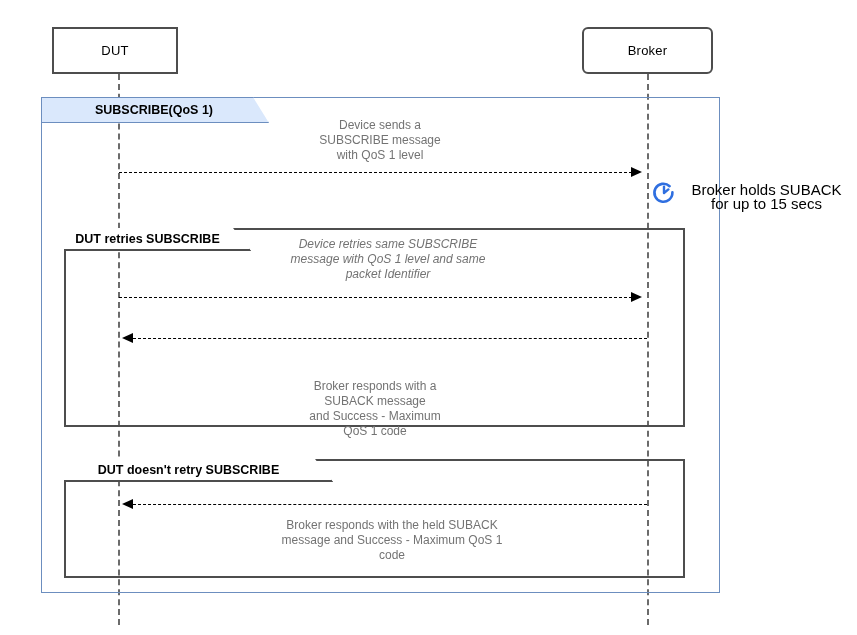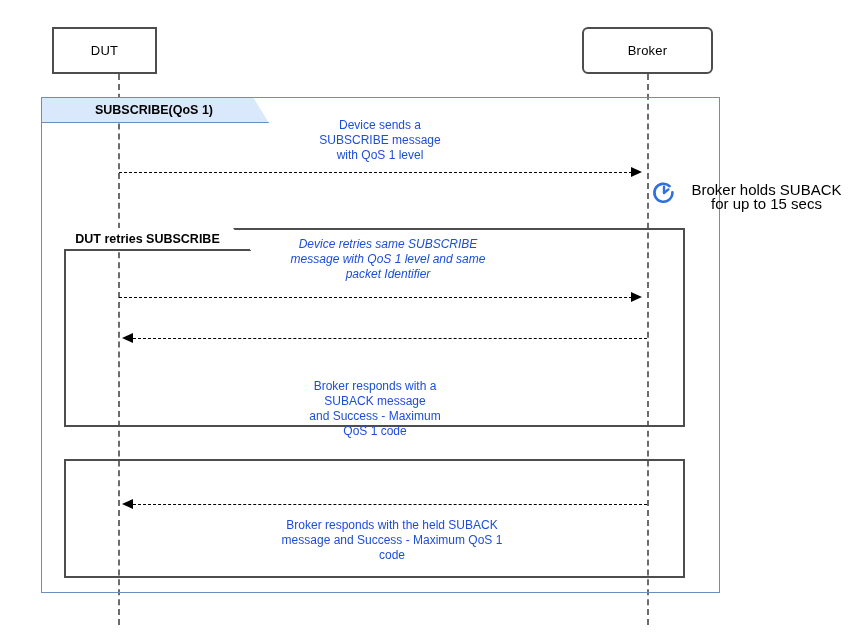--- a/index.html
+++ b/index.html
@@ -113,21 +113,21 @@
     border-bottom: 5px solid transparent;
     border-right: 11px solid #000000;
   }
 
   
   .msg-text {
     position: absolute;
     text-align: center;
     font-size: 12px;
     line-height: 15px;
-    color: #1d4ed8;
+    color: #737373;
     white-space: pre-line;
   }
   .note-text {
     position: absolute;
     text-align: center;
     font-size: 15px;
     line-height: 14px;
     color: #000000;
     white-space: pre-line;
   }
@@ -138,21 +138,21 @@
   }
 </style>
 </head>
 <body>
 
 <div id="canvas">
 
   <div class="lifeline" style="left:118px; top:74px; height:551px;"></div>
   <div class="lifeline" style="left:647px; top:74px; height:551px;"></div>
 
-  <div class="participant" style="left:52px; top:27px; width:105px; height:47px;">
+  <div class="participant" style="left:52px; top:27px; width:126px; height:47px;">
     <span>DUT</span>
   </div>
 
   <div class="participant" style="left:582px; top:27px; width:131px; height:47px;border-radius:6px;">
     <span>Broker</span>
   </div>
 
   <div class="frame-outer" style="left:41px; top:97px; width:679px; height:496px;"></div>
 
   <div class="frame-label-blue" style="left:41px; top:97px; width:228px; height:26px;padding-left:12px;">
@@ -186,20 +186,23 @@
   <div class="arrow-head right" style="left:631px; top:292px;"></div>
 
   <div class="msg-line" style="left:133px; top:338px; width:514px;"></div>
   <div class="arrow-head left" style="left:122px; top:333px;"></div>
   <div class="msg-text" style="left:265px; top:352px; width:220px;margin-top:27px;">Broker responds with a
 SUBACK message
 and Success - Maximum
 QoS 1  code</div>
 
   <div class="frag" style="left:64px; top:459px; width:621px; height:119px;"></div>
+  <div class="frag-label" style="left:64px; top:459px; width:269px; height:23px;">
+    <span>DUT doesn't retry SUBSCRIBE</span>
+  </div>
 
   <div class="msg-line" style="left:133px; top:504px; width:514px;"></div>
   <div class="arrow-head left" style="left:122px; top:499px;"></div>
   <div class="msg-text" style="left:247px; top:518px; width:290px;">Broker responds with the held SUBACK
 message and Success - Maximum QoS 1
 code</div>
 
 </div>
 
 </body></html>

